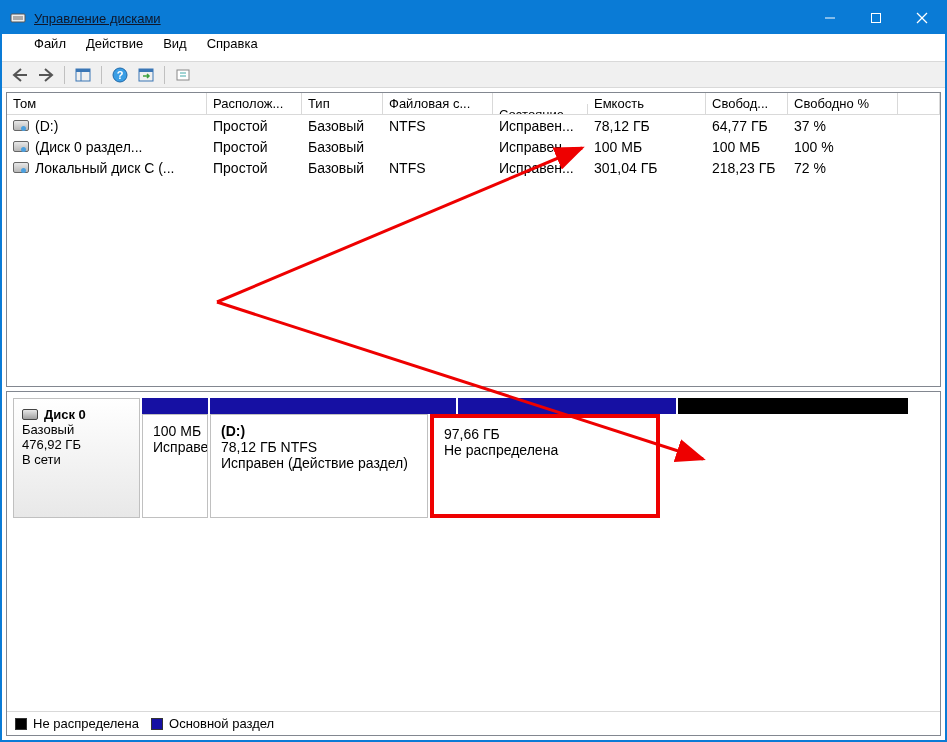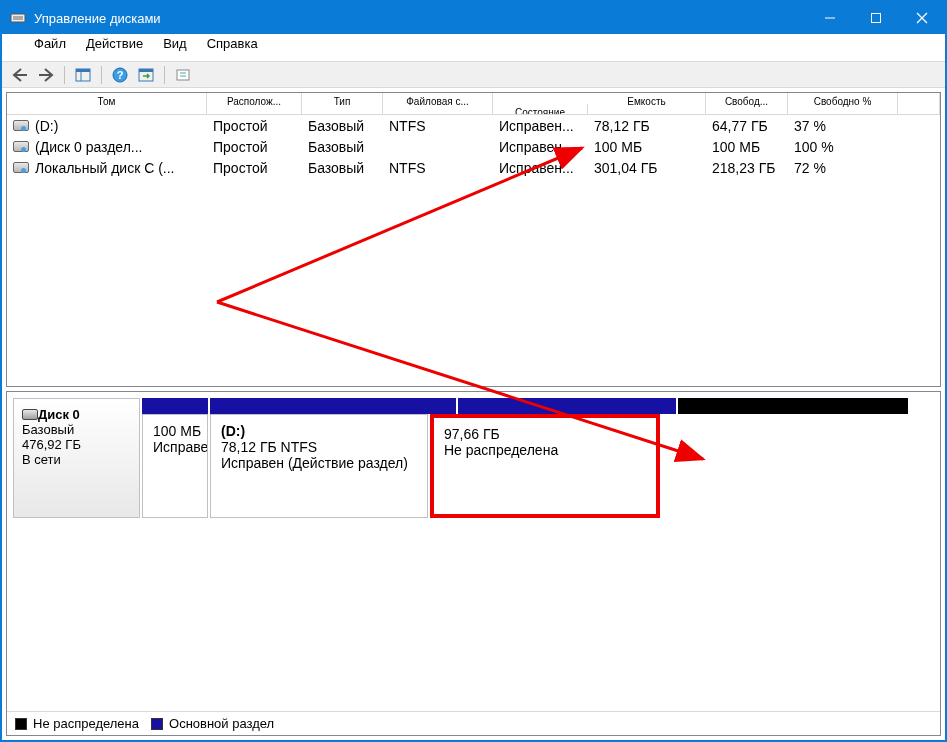--- a/index.html
+++ b/index.html
@@ -1,41 +1,41 @@
 <!DOCTYPE html>
 <html><head>
 <meta charset="utf-8">
 <style>
   * { box-sizing: border-box; }
   html, body { margin:0; padding:0; font-family: "Segoe UI", Tahoma, Arial, sans-serif; font-size:13px; color:#000; }
   .window { width:947px; height:742px; border:2px solid #0a7bd6; background:#fff; position:relative; display:flex; flex-direction:column; }
-  .titlebar { height:32px; background:#0a7bd6; color:#ffffff; display:flex; align-items:center; padding-left:8px; }
+  .titlebar { height:32px; background:#0a7bd6; color:#0f172a; display:flex; align-items:center; padding-left:8px;text-decoration:underline; }
   .titlebar-icon { width:16px; height:16px; margin-right:8px; display:inline-flex; align-items:center; justify-content:center; }
   .title-text { flex:1; font-size:13px; }
   .winbtns { display:flex; height:100%; }
   .winbtn { width:46px; height:100%; display:flex; align-items:center; justify-content:center; color:#fff; }
   .menubar { height:28px; background:#fff; border-bottom:1px solid #d9d9d9; display:flex; align-items:flex-start; padding:0 22px; }
   .menu-item { padding:2px 10px; font-size:13px; }
   .toolbar { height:26px; background:#f0f0f0; border-bottom:1px solid #d9d9d9; display:flex; align-items:center; padding:4px 6px; gap:2px; }
   .tool-btn { width:24px; height:20px; display:inline-flex; align-items:center; justify-content:center; border:1px solid transparent; border-radius:2px; }
   .sep { width:1px; height:18px; background:#c0c0c0; margin:0 4px; }
   .content { flex:1; display:flex; flex-direction:column; padding:4px; overflow:hidden; }
   .list-panel { height:295px; border:1px solid #828790; background:#fff; }
   .list-header { display:flex; height:22px; border-bottom:1px solid #d9d9d9; user-select:none; background:#fff; }
-  .hcell { border-right:1px solid #d9d9d9; padding:3px 6px; font-size:10px; white-space:nowrap; overflow:hidden; text-overflow:ellipsis;text-align:center; }
+  .hcell { border-right:1px solid #d9d9d9; padding:3px 6px; font-size:13px; white-space:nowrap; overflow:hidden; text-overflow:ellipsis; }
   .list-body { height:calc(100% - 22px); overflow:auto; }
   .row { display:flex; height:21px; align-items:center; font-size:14px; white-space:nowrap; }
   .cell { padding:0 6px; overflow:hidden; text-overflow:ellipsis; display:flex; align-items:center; }
   .vol-icon { width:16px; height:11px; background:linear-gradient(#e8e8e8,#b8b8b8); border:1px solid #666; border-radius:2px; margin-right:6px; position:relative; flex-shrink:0; }
   .vol-icon::before { content:""; position:absolute; right:2px; bottom:-1px; width:5px; height:5px; background:#4ca0df; border-radius:50%; }
   .graphical-panel { flex:1; border:1px solid #828790; margin-top:4px; background:#fff; display:flex; flex-direction:column; }
   .disk-area { flex:1; padding:6px; }
   .disk-row { display:flex; height:120px; }
   .disk-info { width:127px; border:1px solid #c0c0c0; background:linear-gradient(#fff,#e8e8e8); padding:8px; font-size:13px; }
-  .disk-info .dname { font-weight:bold; display:flex; align-items:center; }
+  .disk-info .dname { font-weight:bold; display:flex; align-items:center; gap:6px; }
   .disk-icon { width:16px; height:11px; background:linear-gradient(#e8e8e8,#a0a0a0); border:1px solid #444; border-radius:2px; }
   .parts { flex:1; display:flex; flex-direction:column; margin-left:2px; }
   .stripe { height:16px; display:flex; }
   .stripe .seg { height:100%; }
   .part-bodies { flex:1; display:flex; }
   .part { border:1px solid #c0c0c0; padding:8px 10px; font-size:14px; margin-right:2px; overflow:hidden; white-space:nowrap; background:#fff; }
   .part:last-child { margin-right:16px; }
   .part .pname { font-weight:bold; }
   .part.hl { border:4px solid #e00; }
   .legend { height:24px; border-top:1px solid #d9d9d9; padding:2px 8px; display:flex; align-items:center; gap:6px; font-size:13px; }

